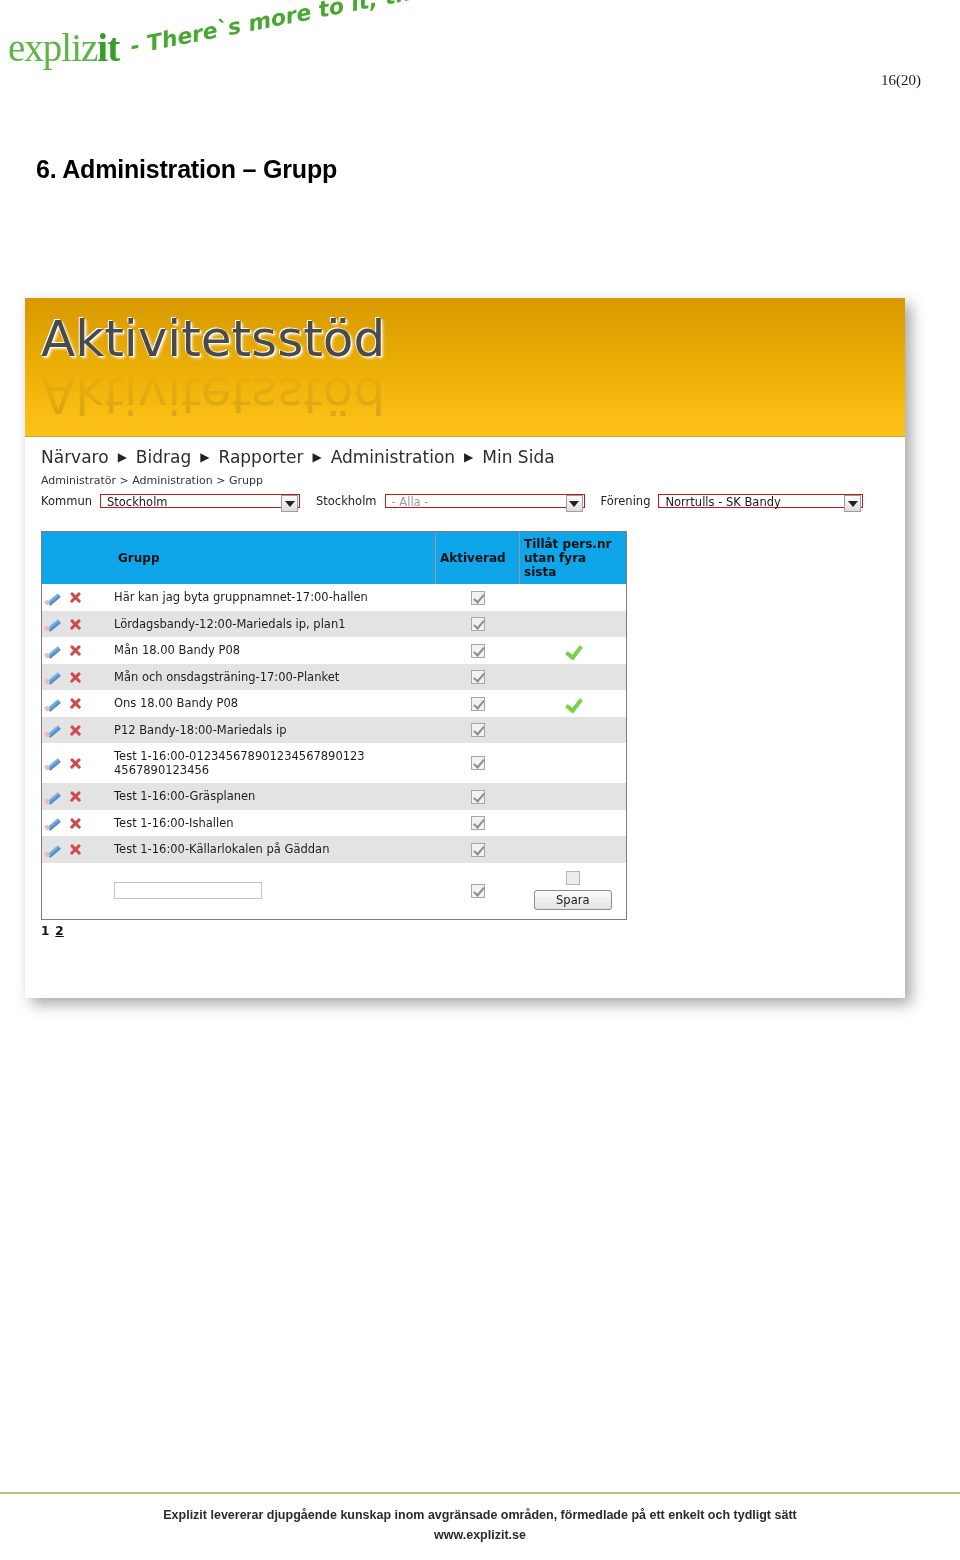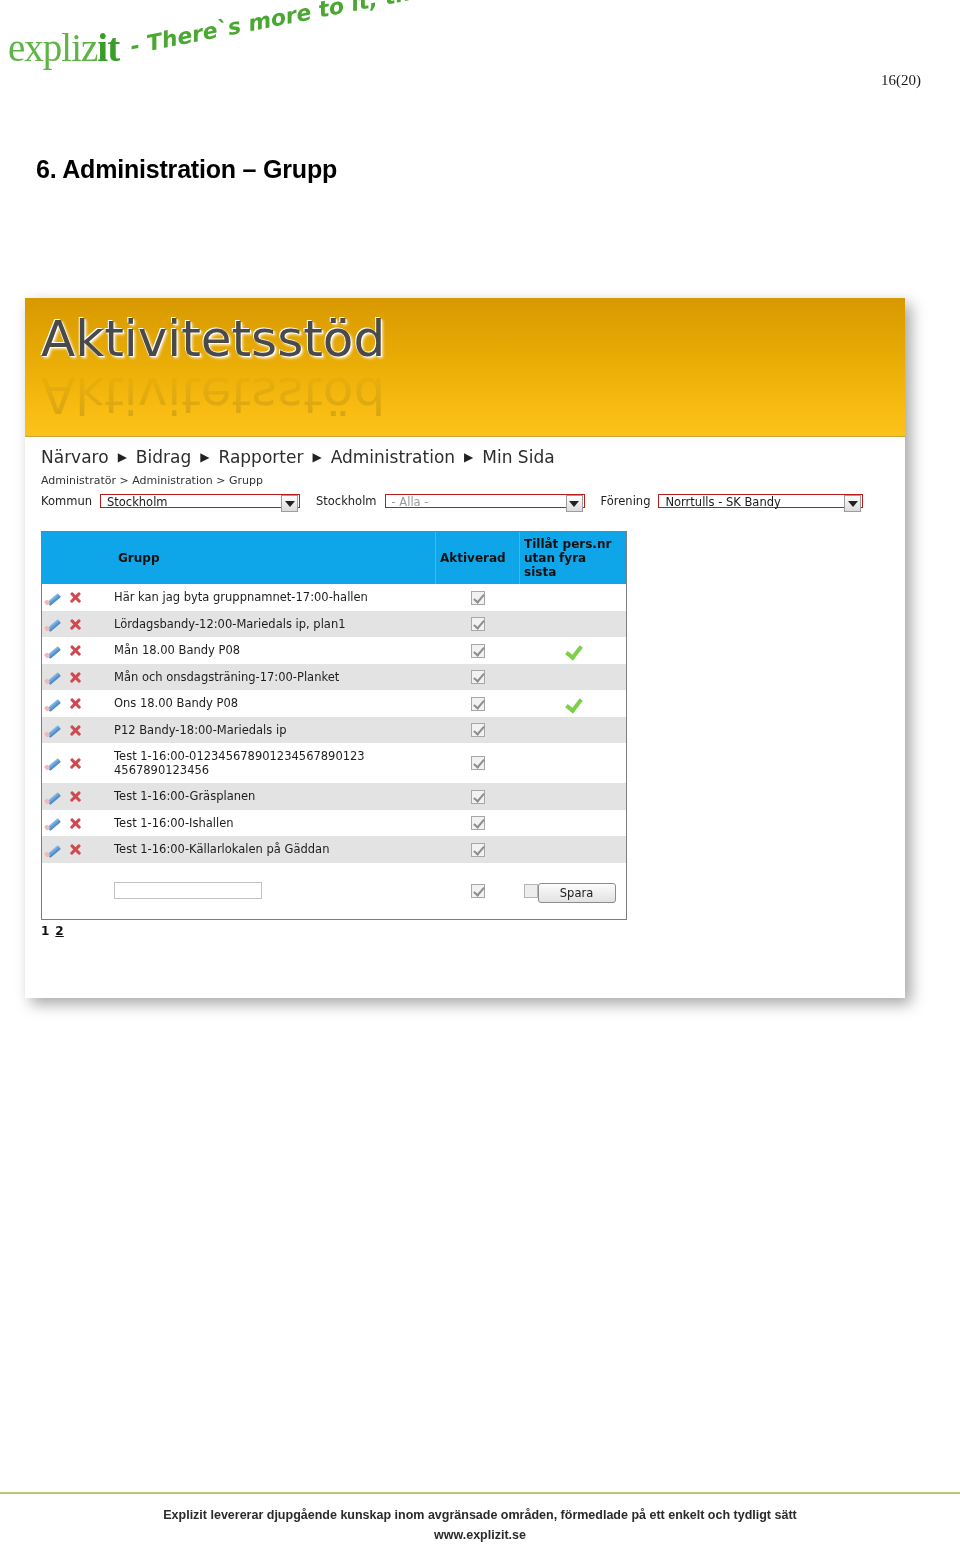--- a/index.html
+++ b/index.html
@@ -368,21 +368,21 @@
     padding: 2px 10px;
     font-family: "DejaVu Sans", sans-serif;
     font-size: 11.5px;
     color: #1b1b1b;
     background: linear-gradient(to bottom, #fcfcfc, #e2e2e2);
     border: 1px solid #8d8d8d;
     border-radius: 3px;
     text-align: center;
     margin-top: 5px;
   }
-  .tillat-stack { display: flex; align-items: center; }
+  .tillat-stack { display: flex; flex-direction: column; align-items: center; }
 
   
   .pagination {
     margin: 4px 0 0 16px;
     font-family: "DejaVu Sans", sans-serif;
     font-size: 12px;
     font-weight: bold;
     color: #111111;
   }
   .pagination .pg {

